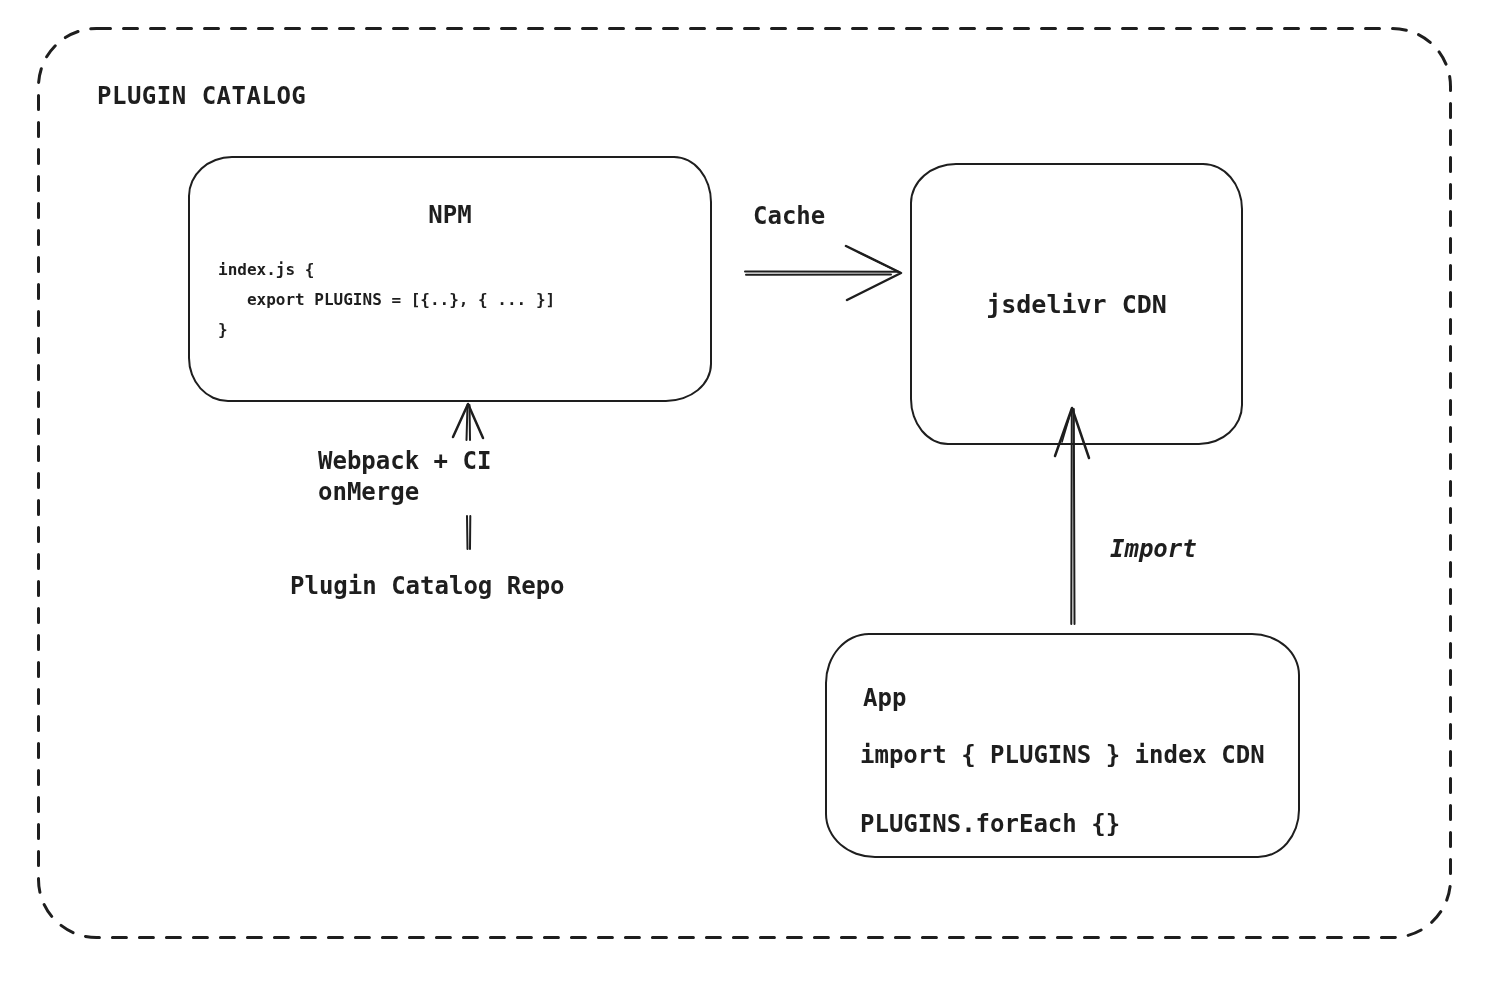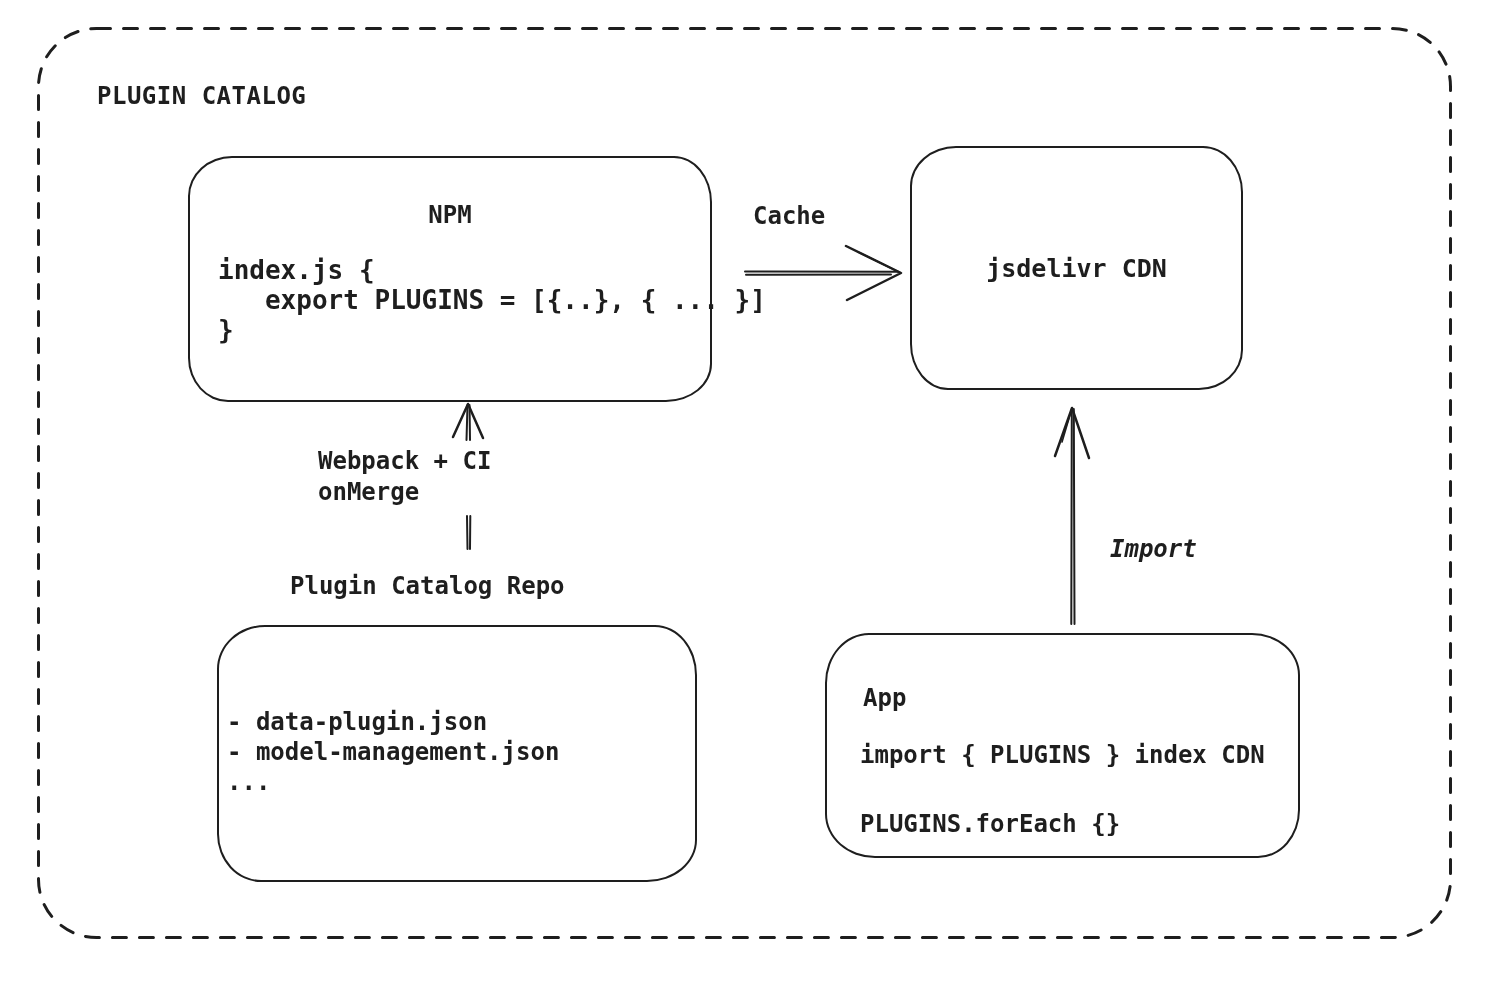--- a/index.html
+++ b/index.html
@@ -15,26 +15,26 @@
   }
   .txt { position: absolute; white-space: pre; line-height: 30px; font-size: 24px; }
   .center { text-align: left; }
   .box {
     position: absolute;
     border: 2.5px solid #1e1e1e;
     background: #ffffff;
     box-sizing: border-box;
   }
   .box-npm  { left: 188px; top: 156px; width: 524px; height: 246px; border-radius: 44px 38px 46px 40px / 40px 46px 38px 44px; }
-  .box-cdn  { left: 910px; top: 146px; width: 333px; height: 244px; border-radius: 46px 40px 44px 38px / 40px 46px 40px 46px; text-align: center; }
+  .box-cdn  { left: 910px; top: 163px; width: 333px; height: 282px; border-radius: 46px 40px 44px 38px / 40px 46px 40px 46px; text-align: center; }
   .box-repo { left: 217px; top: 625px; width: 480px; height: 257px; border-radius: 48px 42px 50px 44px / 44px 50px 42px 48px; }
   .box-app  { left: 825px; top: 633px; width: 475px; height: 225px; border-radius: 44px 48px 42px 50px / 50px 42px 48px 44px; }
 
   .npm-title { left: 0; top: 42px; width: 100%; text-align: center; }
-  .npm-code  { left: 28px; top: 97px; font-size: 26px; line-height: 30px; }
+  .npm-code  { left: 28px; top: 97px; font-size: 16px; line-height: 30px; }
   .cdn-label { left: 0; top: 0; width: 100%; height: 100%; display: flex; align-items: center; justify-content: center; position: absolute; font-size: 25px; }
   .repo-files { left: 8px; top: 80px; line-height: 30px; }
   .app-title { left: 36px; top: 48px; }
   .app-line1 { left: 33px; top: 105px; }
   .app-line2 { left: 33px; top: 174px; }
 
   .lbl-frame   { left: 97px;  top: 81px; letter-spacing: 0.5px; }
   .lbl-cache   { left: 753px; top: 201px; width: 150px; }
   .lbl-build   { left: 318px; top: 446px; width: 300px; line-height: 31px; }
   .lbl-heading { left: 290px; top: 571px; }
@@ -52,25 +52,20 @@
     <div class="txt npm-title"><span>NPM</span></div>
     <div class="txt npm-code"><span>index.js {</span>
 <span>   export PLUGINS = [{..}, { ... }]</span>
 <span>}</span></div>
   </div>
 
   <div class="box box-cdn">
     <div class="cdn-label">jsdelivr CDN</div>
   </div>
 
-  <div class="box box-repo">
-    <div class="txt repo-files"><span>- data-plugin.json</span>
-<span>- model-management.json</span>
-<span>...</span></div>
-  </div>
 
   <div class="box box-app">
     <div class="txt app-title">App</div>
     <div class="txt app-line1">import { PLUGINS } index CDN</div>
     <div class="txt app-line2">PLUGINS.forEach {}</div>
   </div>
 
   <svg class="overlay" width="1506" height="1002" viewBox="0 0 1506 1002">
 
     <rect x="38.5" y="28.5" width="1412" height="909" rx="58" ry="58" class="stroke" stroke-width="3" stroke-dasharray="14 13"></rect>

